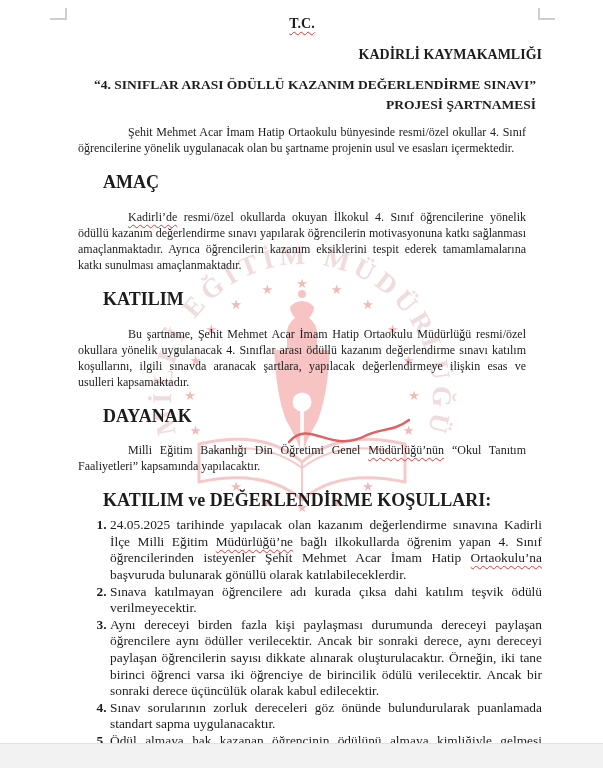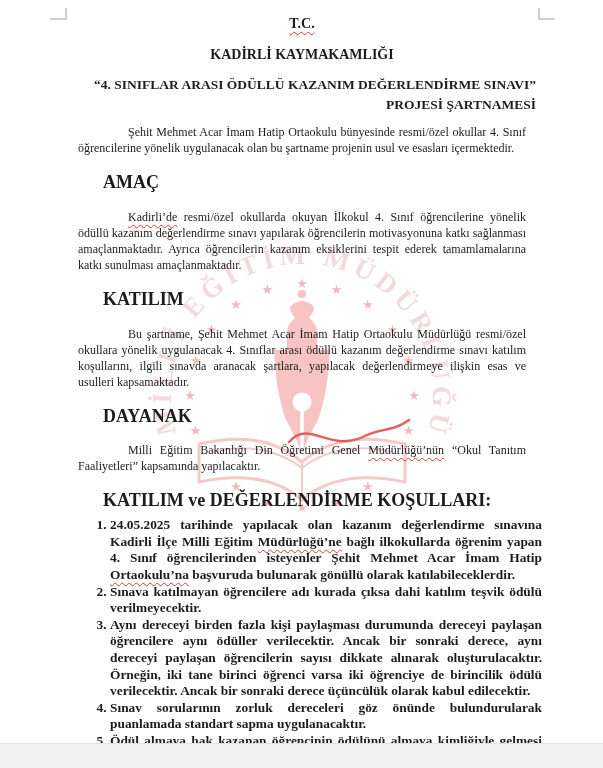--- a/index.html
+++ b/index.html
@@ -7,29 +7,29 @@
           font-family:"Liberation Serif", serif;color:#1c1c1c;}
   
   .mark{position:absolute;width:15px;height:10px;}
   .mark.tl{left:50px;top:8px;border-right:2px solid #cfcfcf;border-bottom:2px solid #cfcfcf;}
   .mark.tr{left:538px;top:8px;border-left:2px solid #cfcfcf;border-bottom:2px solid #cfcfcf;}
   
   .watermark{position:absolute;left:137px;top:230px;width:330px;height:330px;z-index:0;}
   
   .content{position:absolute;left:62px;top:6px;width:480px;padding-top:10px;z-index:1;}
   .hdr{margin:0;text-align:center;font-weight:bold;font-size:14px;line-height:15px;}
-  .hdr.l2{margin-top:16px;line-height:16px;}
+  .hdr.l2{margin-top:16px;line-height:16px;text-align:right;}
   .hdr.l3{margin-top:8px;font-size:13.5px;line-height:16px;}
   .hdr.title{margin-top:12px;font-size:13.5px;line-height:19.5px;padding:0 6px;text-align:right;}
   .para{margin:16px;text-align:justify;text-indent:50px;font-size:12px;line-height:16px;}
   .para.intro{margin-top:10px;}
   .s-head{margin:0 0 0 41px;font-size:18px;font-weight:bold;line-height:20.8px;}
   .s-head.katilim{margin-top:8px;}
   ol.cond{margin:6px 0 0 0;padding:0 0 0 48px;font-size:13.4px;line-height:16.6px;}
-  ol.cond li{text-align:justify;font-weight:bold;}
+  ol.cond li{text-align:justify;}
   ol.cond li::marker{font-weight:bold;}
   .sq{text-decoration:underline;text-decoration-style:wavy;text-decoration-color:#e03636;
       text-decoration-thickness:1px;text-underline-offset:3px;}
   .page-gap{position:absolute;left:0;top:743px;width:603px;height:25px;background:#f2f2f2;
             border-top:1px solid #e2e2e2;z-index:2;}
   .arc-text{font-family:"Liberation Serif", serif;font-weight:bold;letter-spacing:5px;font-size:27px;}
   .star-ring text{font-family:"DejaVu Sans", sans-serif;font-size:13px;text-anchor:middle;}
 </style>
 </head>
 <body>

